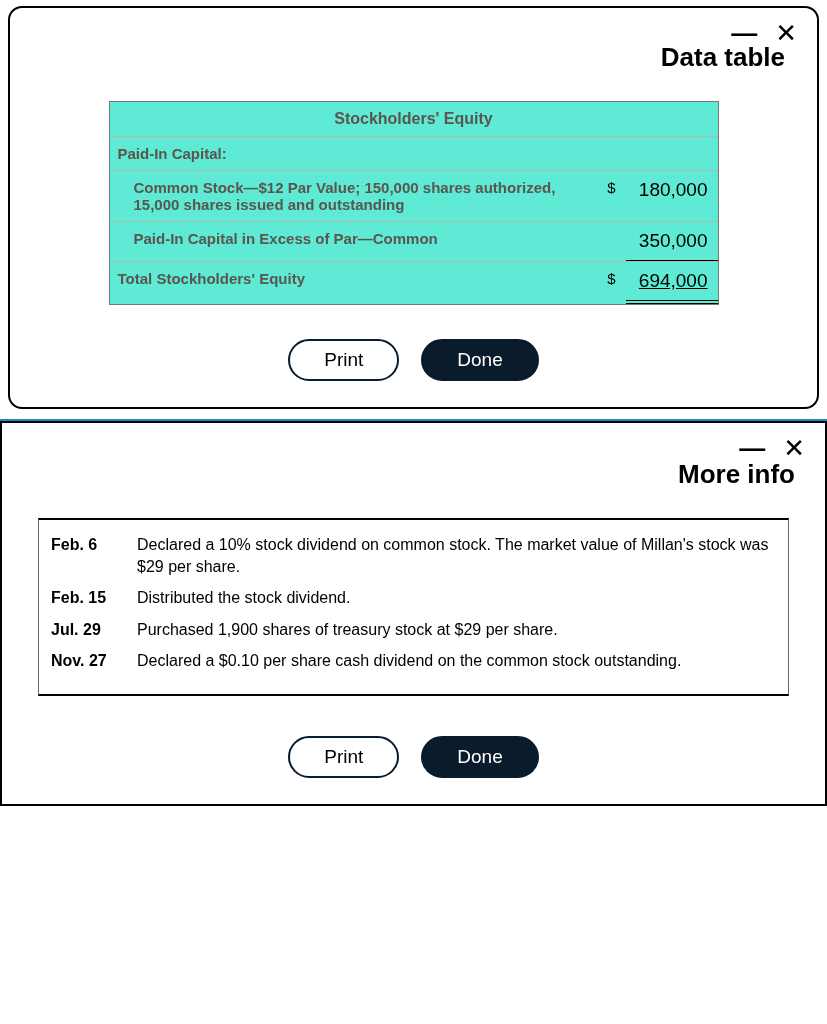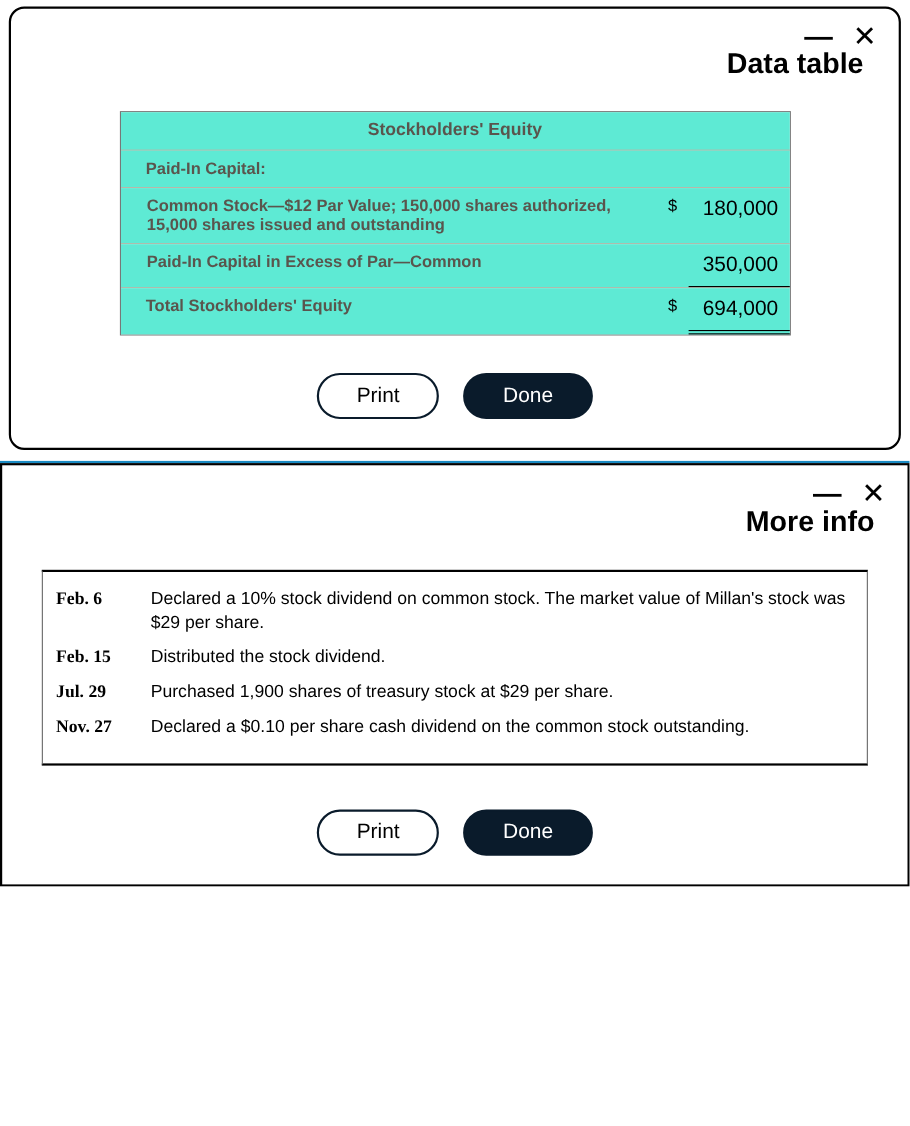--- a/index.html
+++ b/index.html
@@ -70,42 +70,42 @@
   }
   .et-header {
     justify-content: center;
     font-weight: bold;
     color: #5a554d;
     padding: 8px 0;
     font-size: 16px;
   }
   .et-label {
     flex: 1;
-    padding: 8px 8px 8px 23px;
+    padding: 8px 8px 8px 8px;
     font-weight: bold;
     color: #5a554d;
     font-size: 15px;
   }
   .indent1 { padding-left: 24px; }
   .et-dollar {
     width: 28px;
     padding: 8px 0;
     text-align: center;
     font-size: 15px;
     color: #000;
   }
   .et-value {
     width: 92px;
     padding: 8px 10px 8px 0;
     text-align: right;
     font-size: 19px;
     color: #000;
   }
   .underline-single { border-bottom: 1.5px solid #000; }
-  .underline-double { border-bottom: 4px double #000; }
+  .underline-double { border-bottom: 4px double #000; text-decoration: underline; }
   .et-row.noborder { border-bottom: none; }
   .btn-row {
     display: flex;
     justify-content: center;
     gap: 22px;
     margin-top: 10px;
   }
   .btn {
     font-size: 19px;
     padding: 8px 34px;
@@ -133,21 +133,20 @@
     display: flex;
     gap: 14px;
     margin: 4px 0 10px 0;
     font-size: 16px;
     line-height: 1.35;
   }
   .info-date {
     width: 72px;
     font-weight: bold;
     flex-shrink: 0;
-    font-family: Liberation Serif, serif;
   }
   .info-desc { flex: 1; }
 </style>
 </head>
 <body>
 
 <div class="modal">
   <div class="top-controls">
     <span class="minimize-icon">—</span>
     <span class="close-icon">✕</span>

